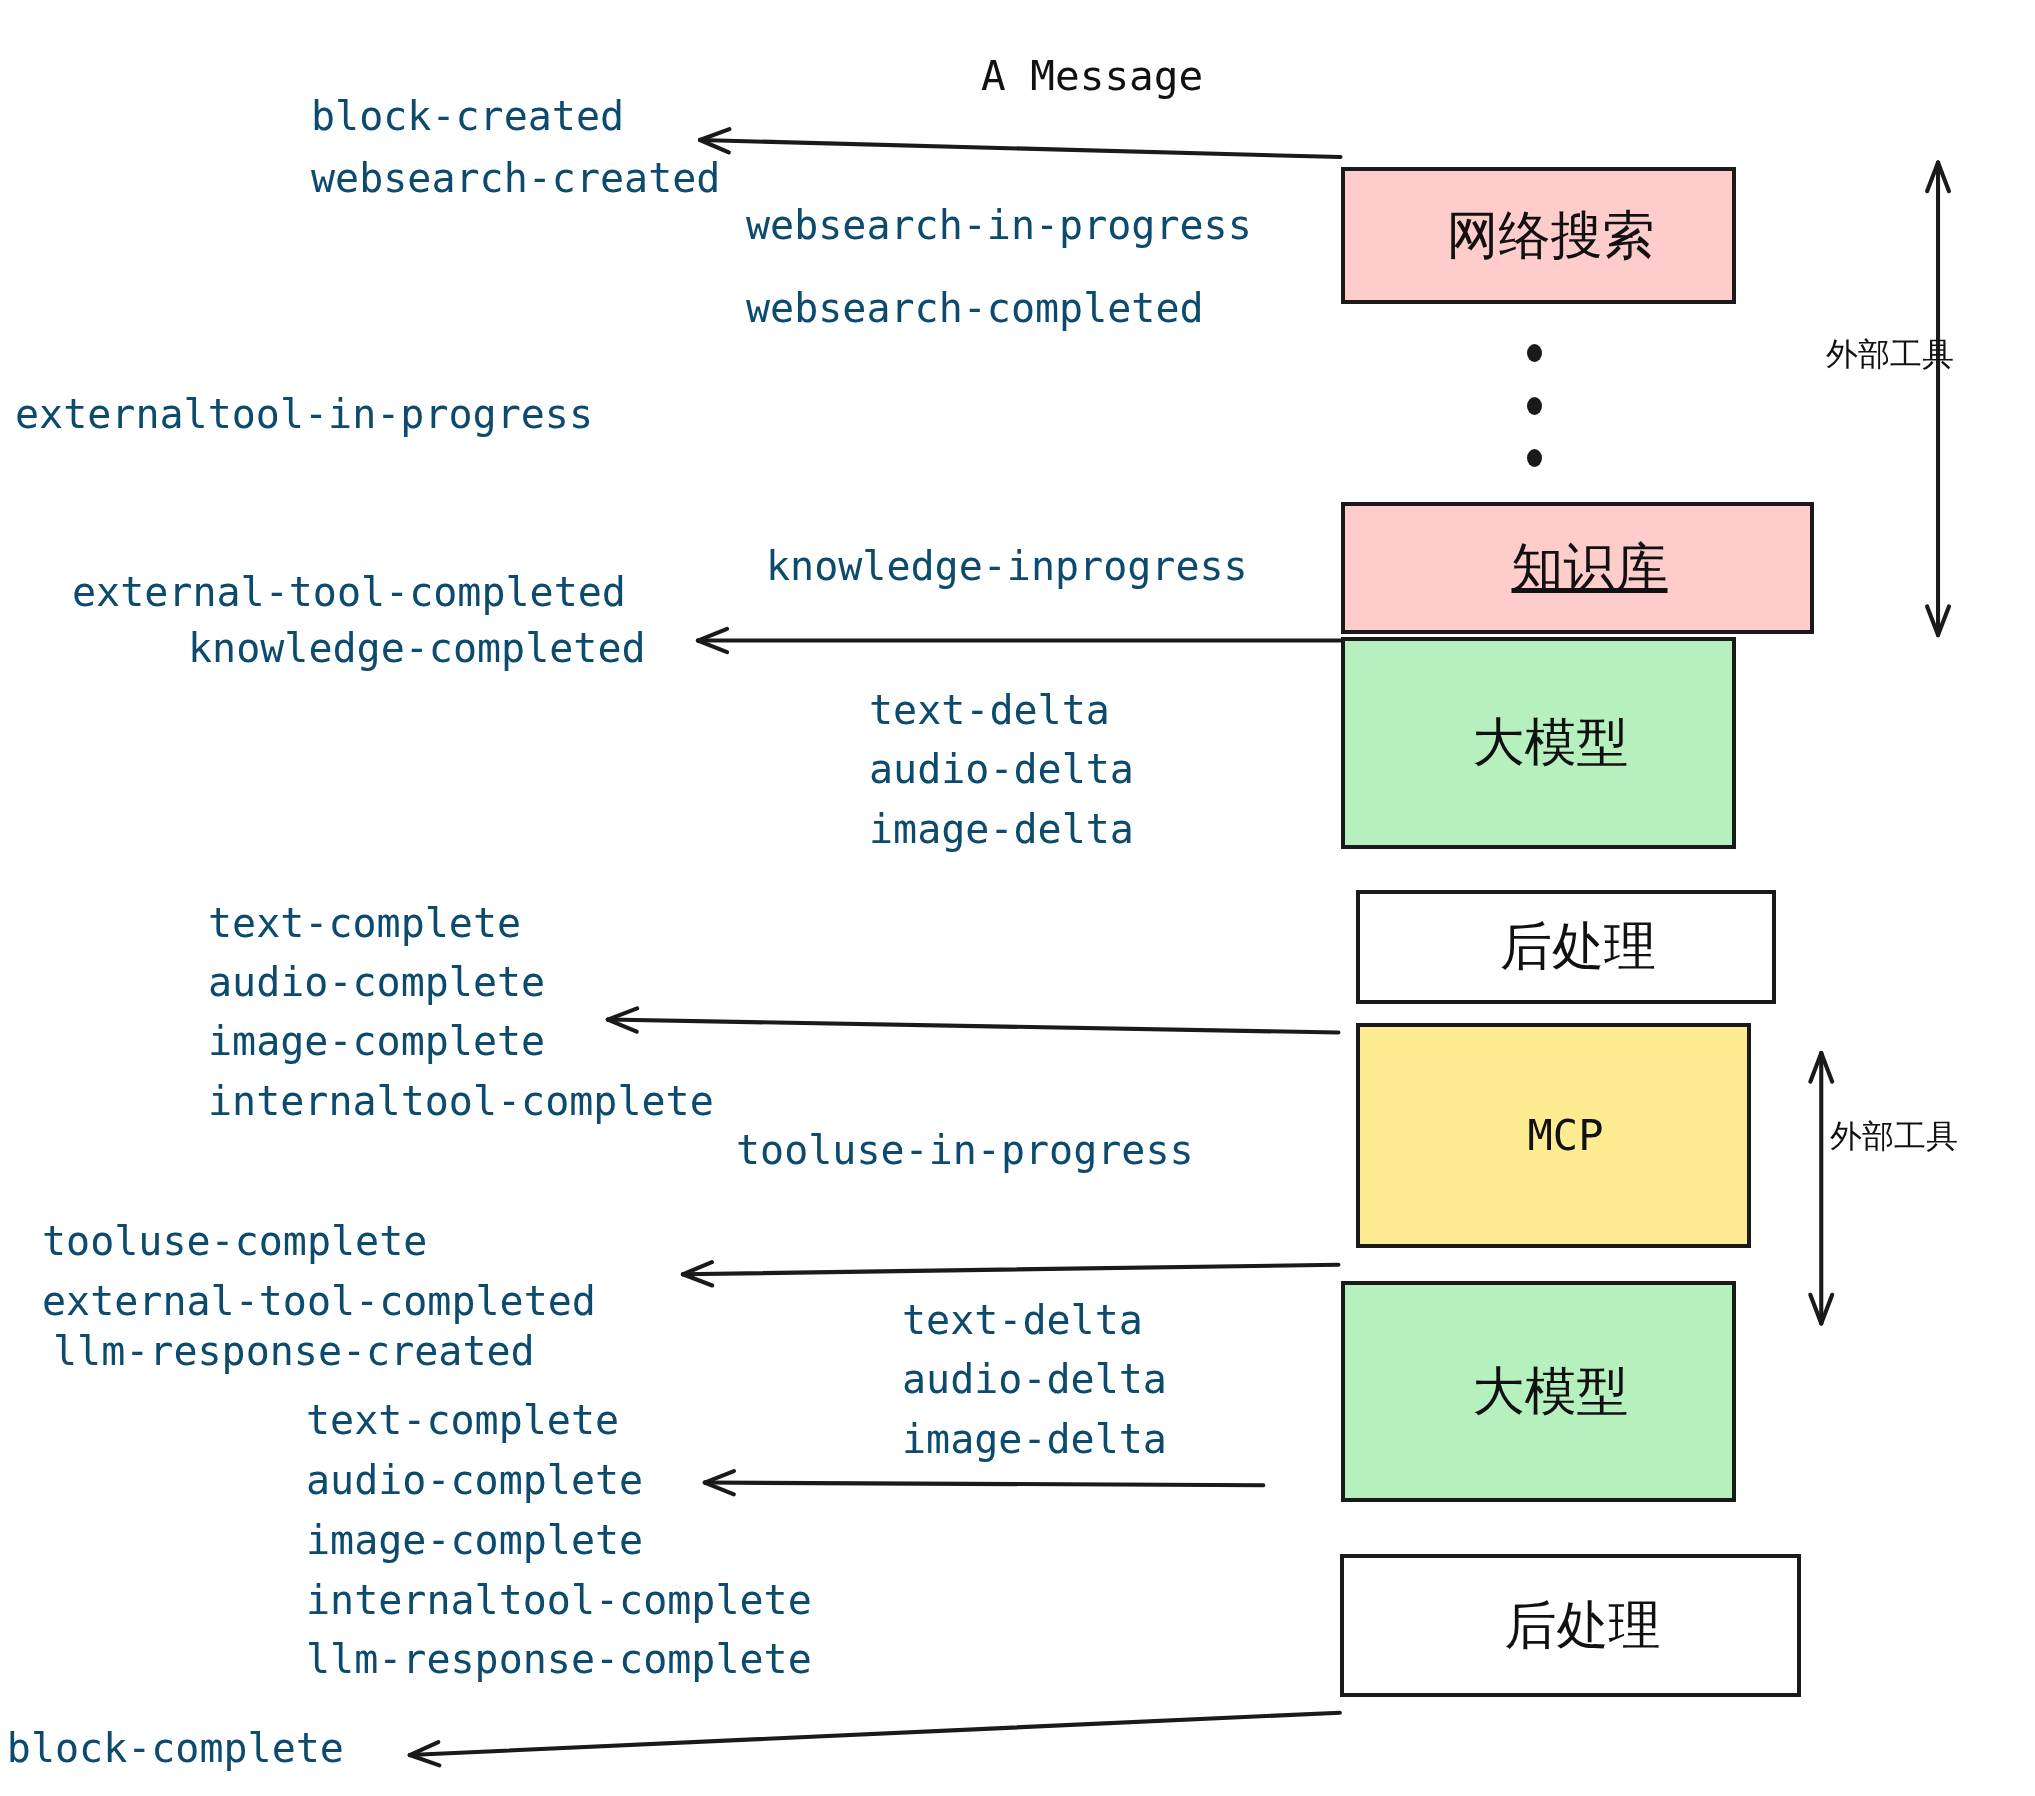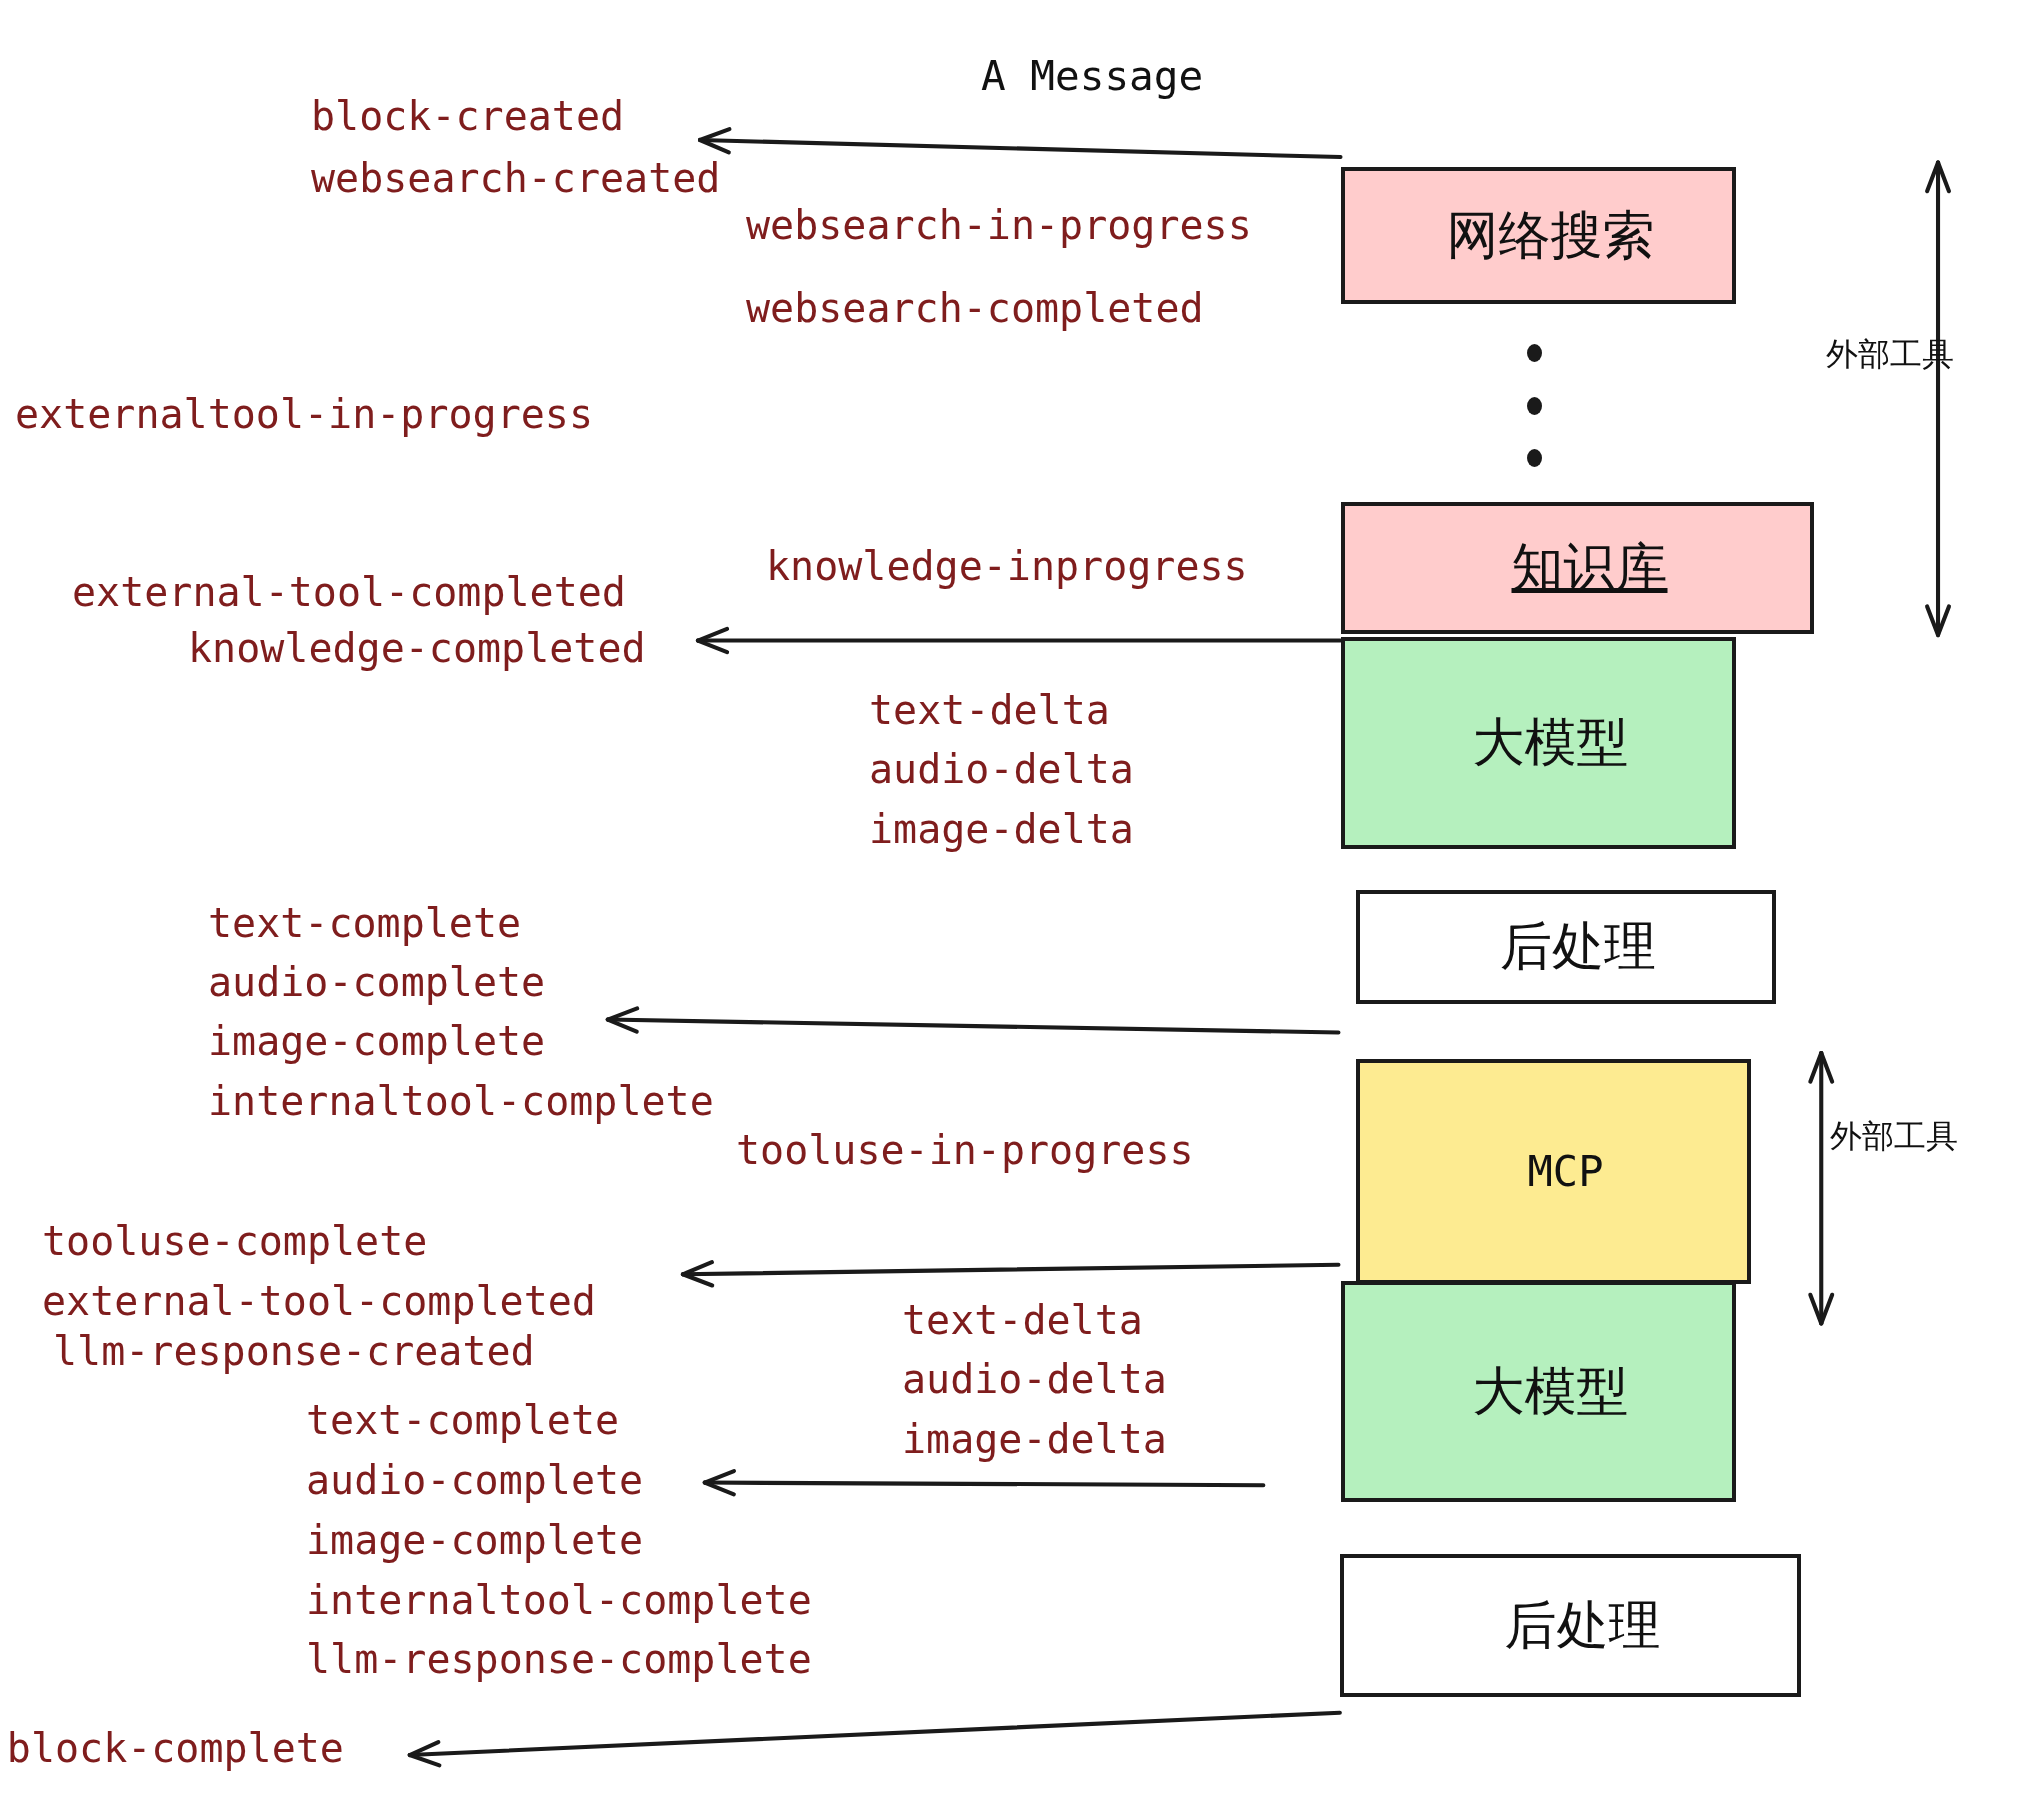--- a/index.html
+++ b/index.html
@@ -21,21 +21,21 @@
     width: 2035px;
     height: 1796px;
     pointer-events: none;
   }
   
   .evt {
     position: absolute;
     font-family: "DejaVu Sans Mono", "Liberation Mono", monospace;
     font-size: 40px;
     line-height: 1.0;
-    color: #7f1d1d;
+    color: #0c4a6e;
     white-space: pre;
     letter-spacing: 0px;
   }
   .title {
     position: absolute;
     font-family: "DejaVu Sans Mono", "Liberation Mono", monospace;
     font-size: 41px;
     color: #111111;
     white-space: pre;
   }
@@ -141,21 +141,21 @@
       </div>
       <div class="box" style="left: 1341px; top: 502px; width: 473px; height: 132px; background: rgb(255, 204, 204); text-decoration: underline;">
         <span>知识库</span>
       </div>
       <div class="box" style="left: 1341px; top: 637px; width: 395px; height: 212px; background: rgb(181, 240, 190);">
         <span>大模型</span>
       </div>
       <div class="box" style="left: 1356px; top: 890px; width: 420px; height: 114px; background: rgb(255, 255, 255);">
         <span>后处理</span>
       </div>
-      <div class="box mcp-box" style="left: 1356px; top: 1023px; width: 395px; height: 225px; background: rgb(253, 235, 145); margin-top: 36px;">
+      <div class="box mcp-box" style="left: 1356px; top: 1023px; width: 395px; height: 225px; background: rgb(253, 235, 145);">
         <span>MCP</span>
       </div>
       <div class="box" style="left: 1341px; top: 1281px; width: 395px; height: 221px; background: rgb(181, 240, 190);">
         <span>大模型</span>
       </div>
       <div class="box" style="left: 1340px; top: 1554px; width: 461px; height: 143px; background: rgb(255, 255, 255);">
         <span>后处理</span>
       </div>
     </div>
 

